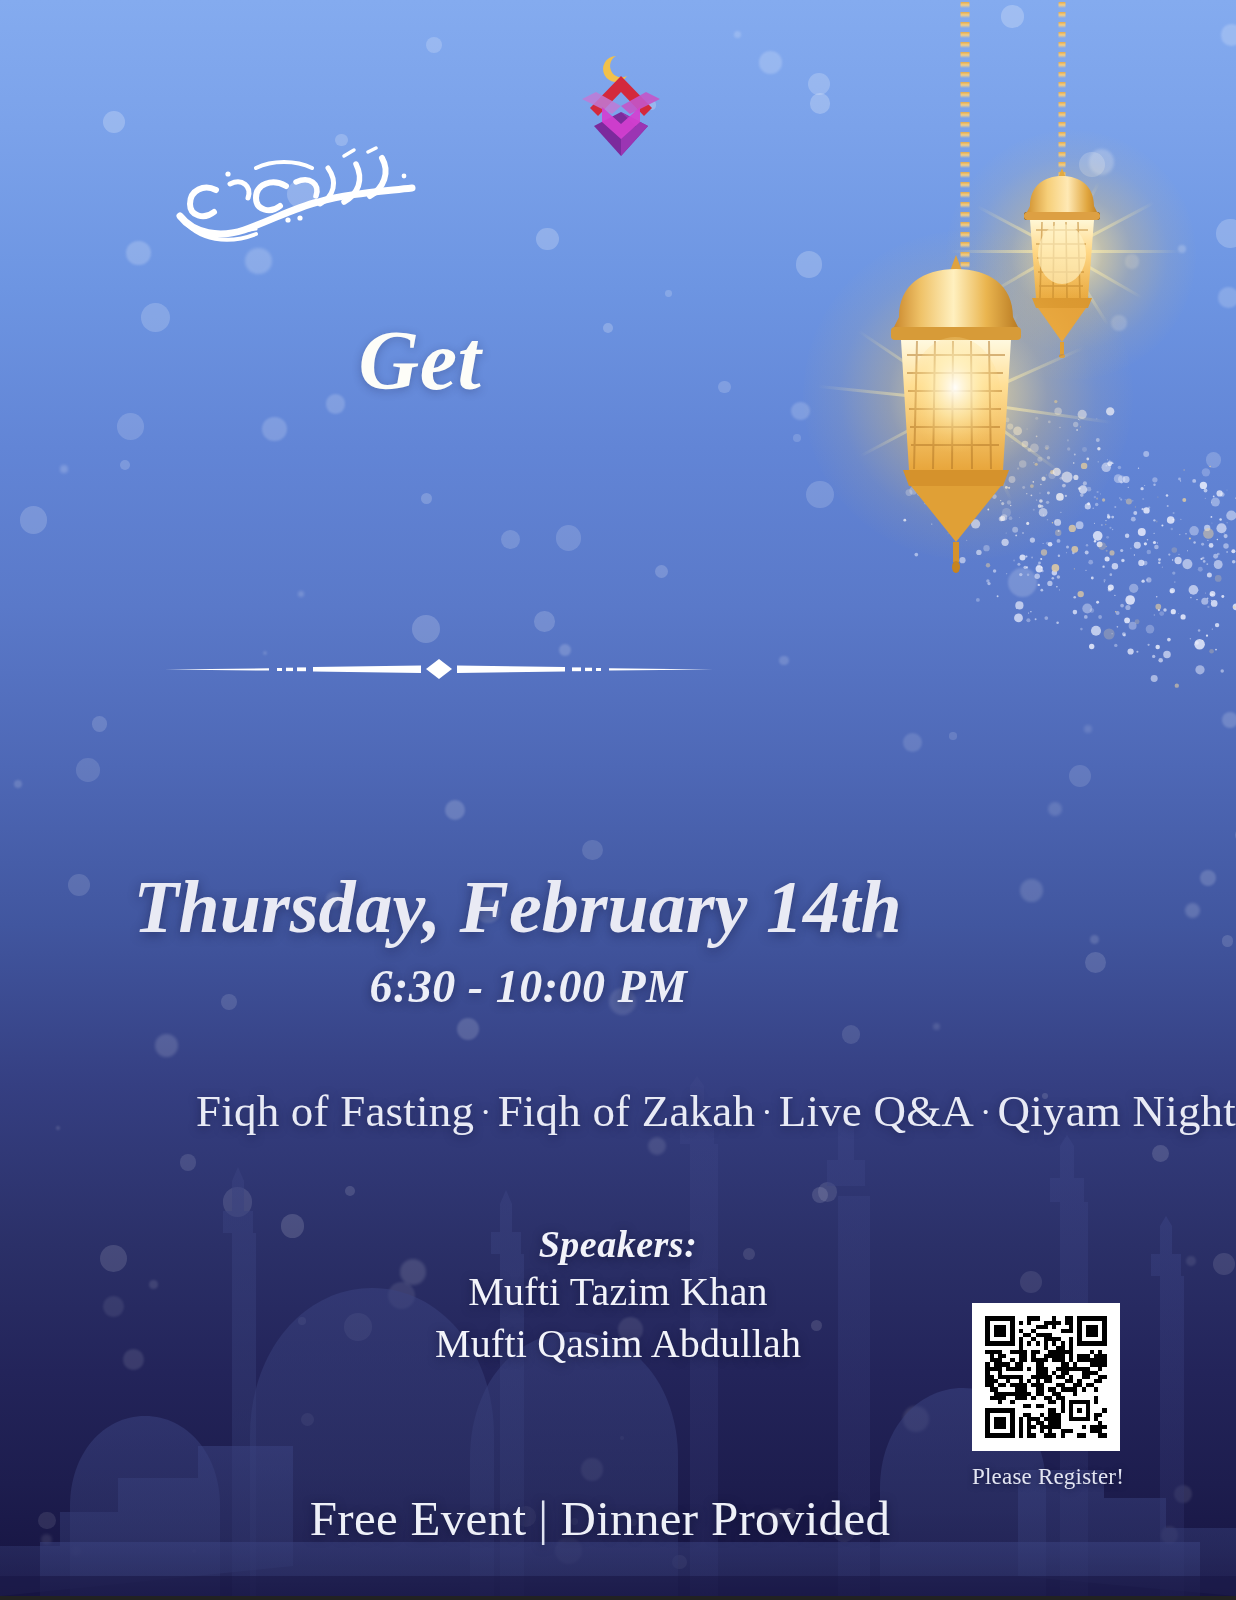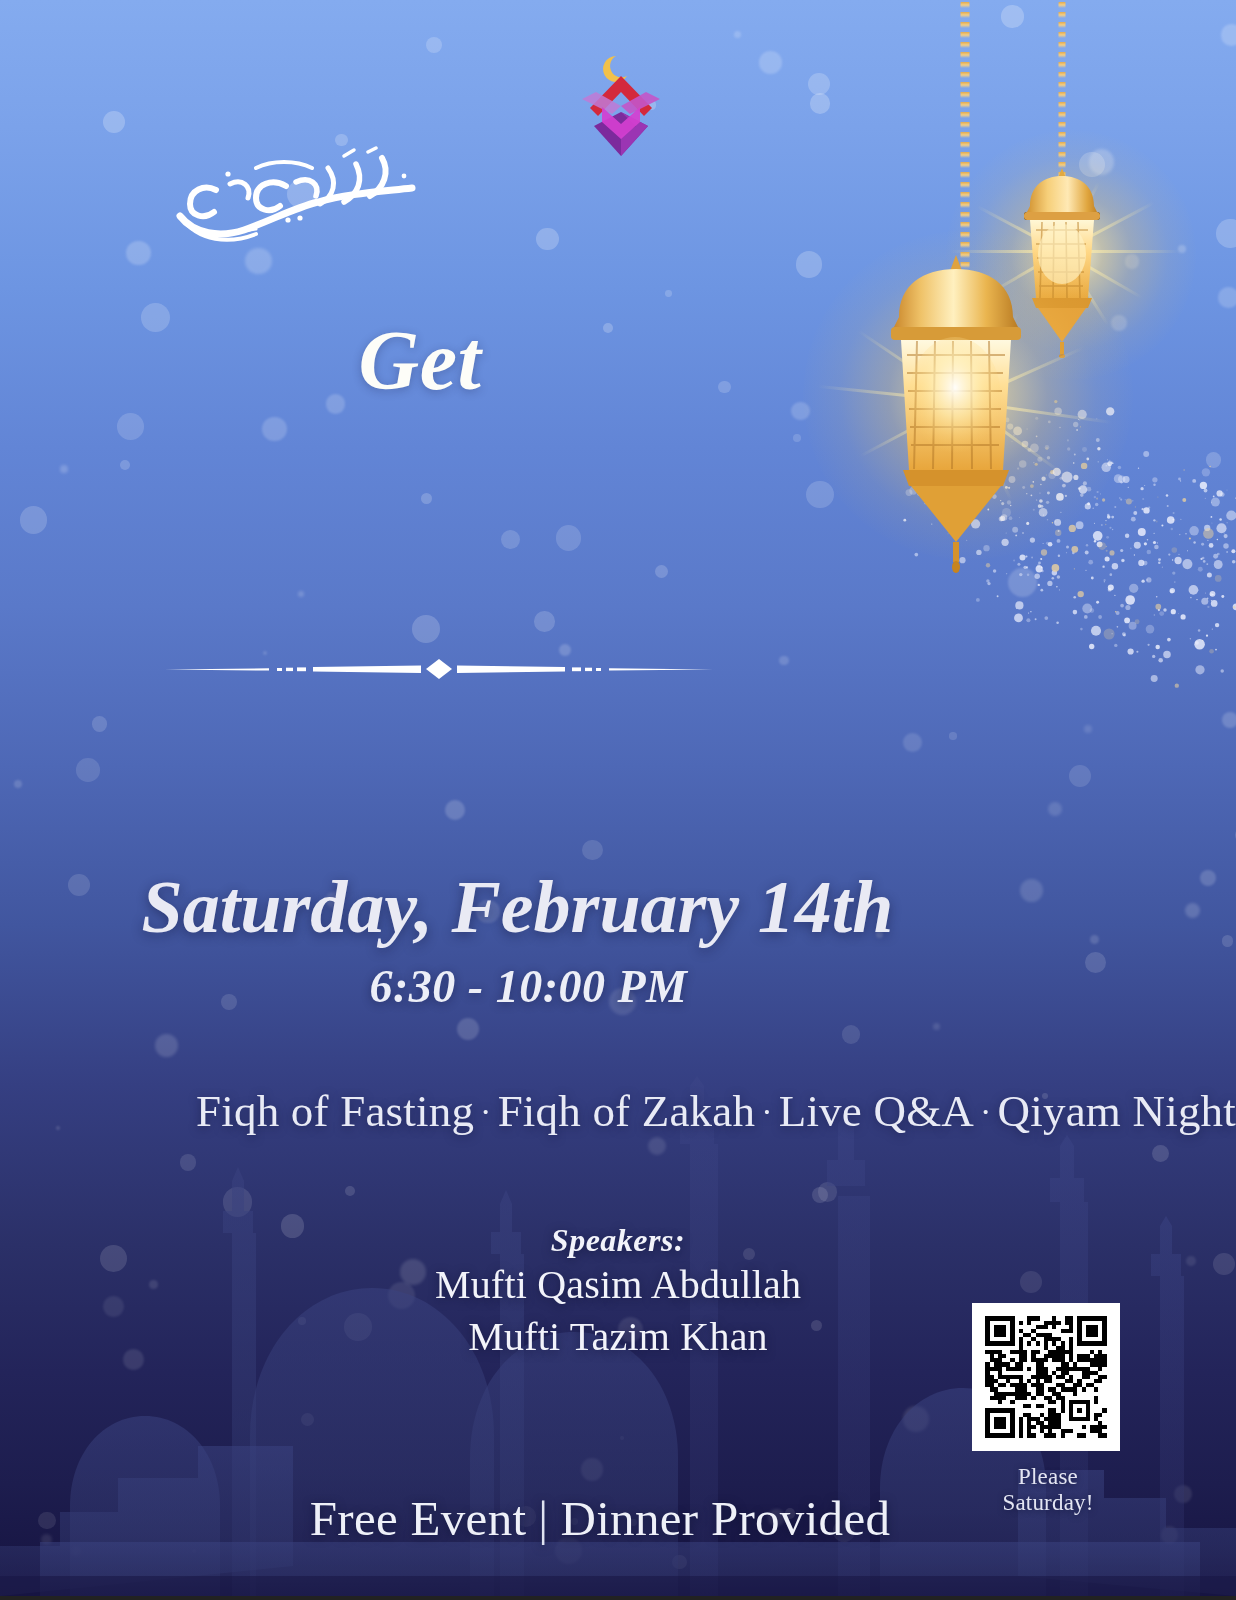--- a/index.html
+++ b/index.html
@@ -137,21 +137,21 @@
     text-shadow:0 2px 10px rgba(15,18,55,.5);
   }
   .topics .sep{ padding:0 6px; font-size:34px; vertical-align:3px; }
 
   .speakers{
     position:absolute; left:0; top:1222px; width:1236px;
     text-align:center; color:#f2f3fa;
     text-shadow:0 2px 10px rgba(12,14,45,.55);
   }
   .speakers-label{
-    font-size:32px; font-style:italic; font-weight:700; letter-spacing:.5px;
+    font-size:38px; font-style:italic; font-weight:700; letter-spacing:.5px;
   }
   .speaker-name{ font-size:40px; line-height:1.30; letter-spacing:.2px; }
 
   .qr-block{
     position:absolute; left:972px; top:1303px; width:152px; text-align:center;
   }
   .qr-code{
     width:148px; height:148px; background:#fff; padding:5px;
     display:block;
   }
@@ -1019,29 +1019,29 @@
       <path d="M274 3 L287 13 L274 23 L261 13 Z"></path>
       <path d="M292 9.4 L400 11.0 L400 15.4 L292 17.0 Z"></path>
       <rect x="407" y="11.4" width="9" height="3.8"></rect>
       <rect x="420" y="11.7" width="7" height="3.4"></rect>
       <rect x="431" y="12.0" width="5" height="3"></rect>
       <path d="M444 12.2 L548 13.6 L444 14.6 Z"></path>
     </g>
   </svg>
 
 
-  <div class="date-line">Saturday, February 14th</div>
+  <div class="date-line">Thursday, February 14th</div>
   <div class="time-line">6:30 - 10:00 PM</div>
 
   <div class="topics" id="topics-line"><span>Fiqh of Fasting</span><span class="sep">·</span><span>Fiqh of Zakah</span><span class="sep">·</span><span>Live Q&amp;A</span><span class="sep">·</span><span>Qiyam Night</span></div>
 
   <div class="speakers">
     <div class="speakers-label">Speakers:</div>
+    <div class="speaker-name">Mufti Tazim Khan</div>
     <div class="speaker-name">Mufti Qasim Abdullah</div>
-    <div class="speaker-name">Mufti Tazim Khan</div>
   </div>
 
   <div class="qr-block">
     <svg class="qr-code" viewBox="0 0 33 33" shape-rendering="crispEdges">
       <rect width="33" height="33" fill="#ffffff"></rect>
       <g fill="#000000" id="qr-modules">
           <rect x="2" y="2" width="1" height="1"></rect>
           <rect x="3" y="2" width="1" height="1"></rect>
           <rect x="4" y="2" width="1" height="1"></rect>
           <rect x="5" y="2" width="1" height="1"></rect>
@@ -1474,20 +1474,20 @@
           <rect x="16" y="30" width="1" height="1"></rect>
           <rect x="17" y="30" width="1" height="1"></rect>
           <rect x="18" y="30" width="1" height="1"></rect>
           <rect x="20" y="30" width="1" height="1"></rect>
           <rect x="24" y="30" width="1" height="1"></rect>
           <rect x="25" y="30" width="1" height="1"></rect>
           <rect x="29" y="30" width="1" height="1"></rect>
           <rect x="30" y="30" width="1" height="1"></rect>
         </g>
     </svg>
-    <div class="qr-caption">Please Saturday!</div>
+    <div class="qr-caption">Please Register!</div>
   </div>
 
   <div class="footer">
     <span>Free Event</span><span class="bar">|</span><span>Dinner Provided</span>
   </div>
 
 </div>
 
 </body></html>

